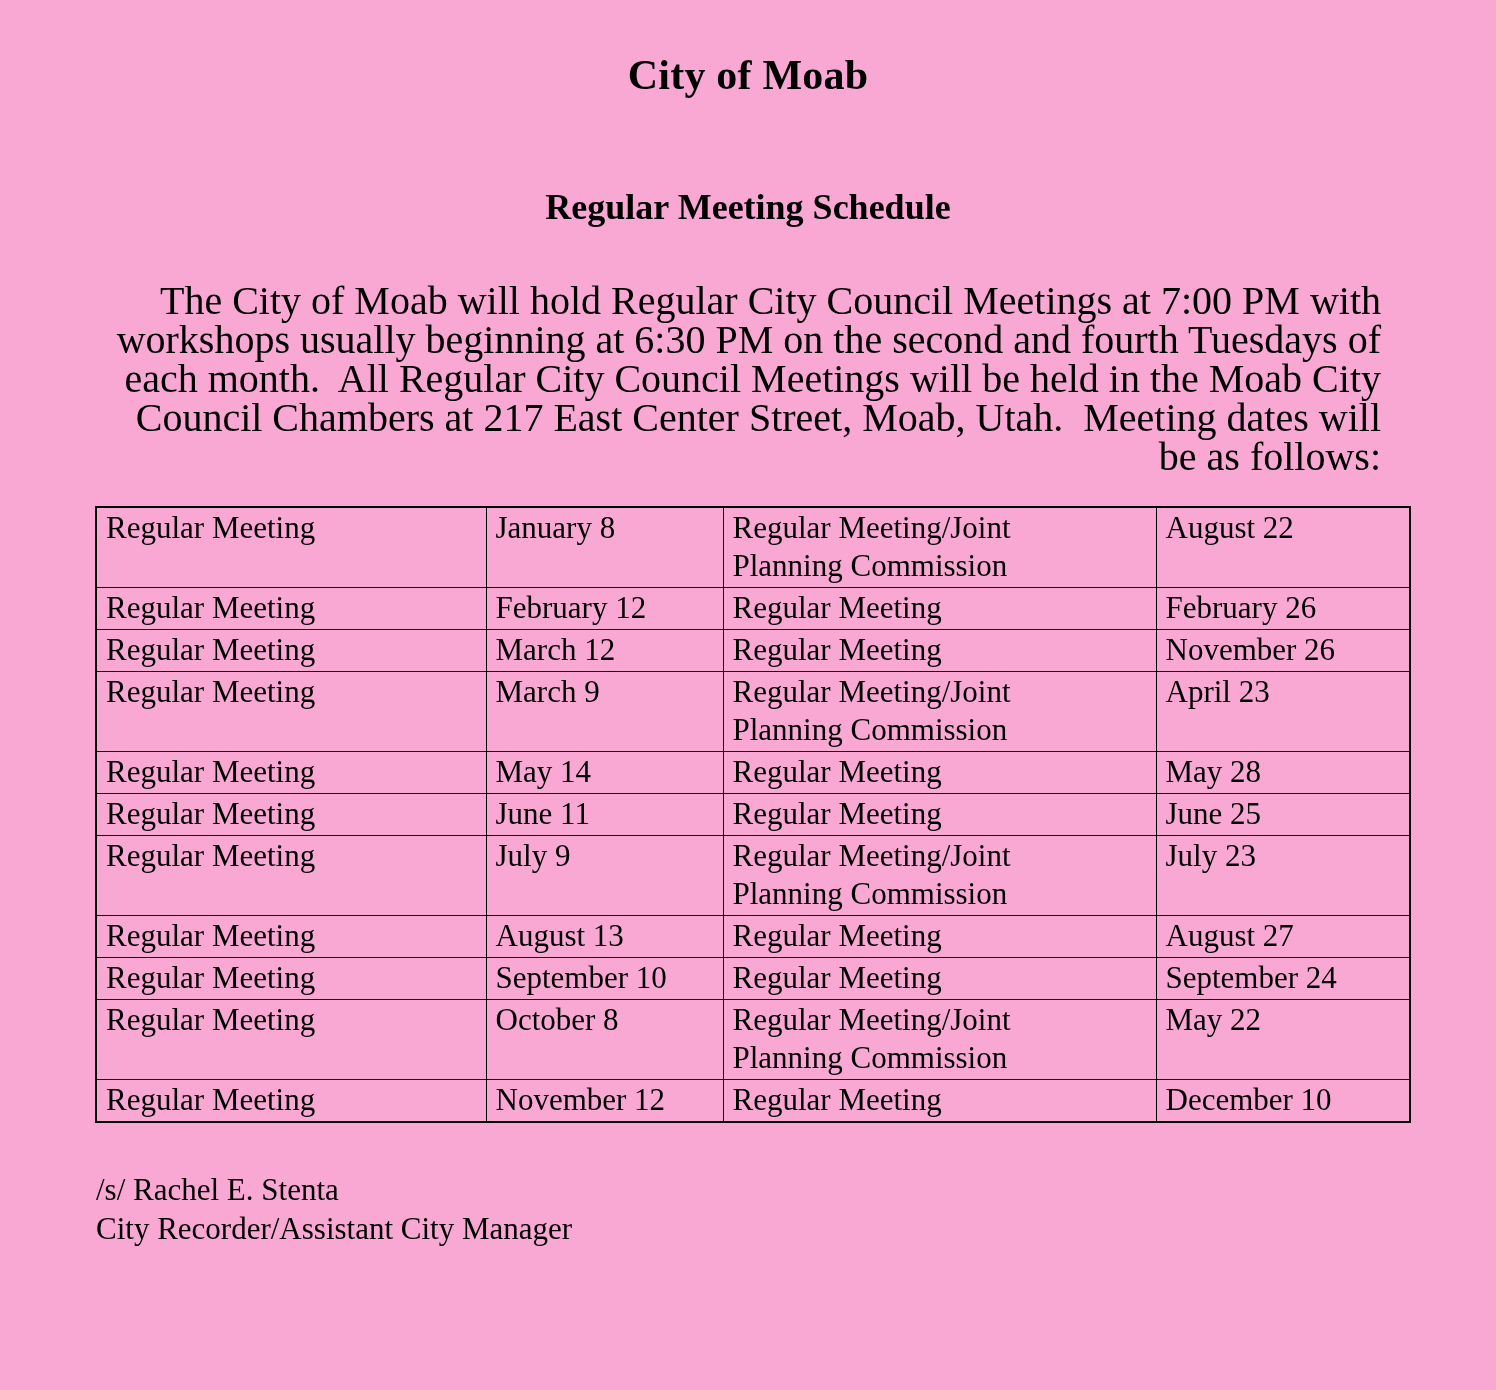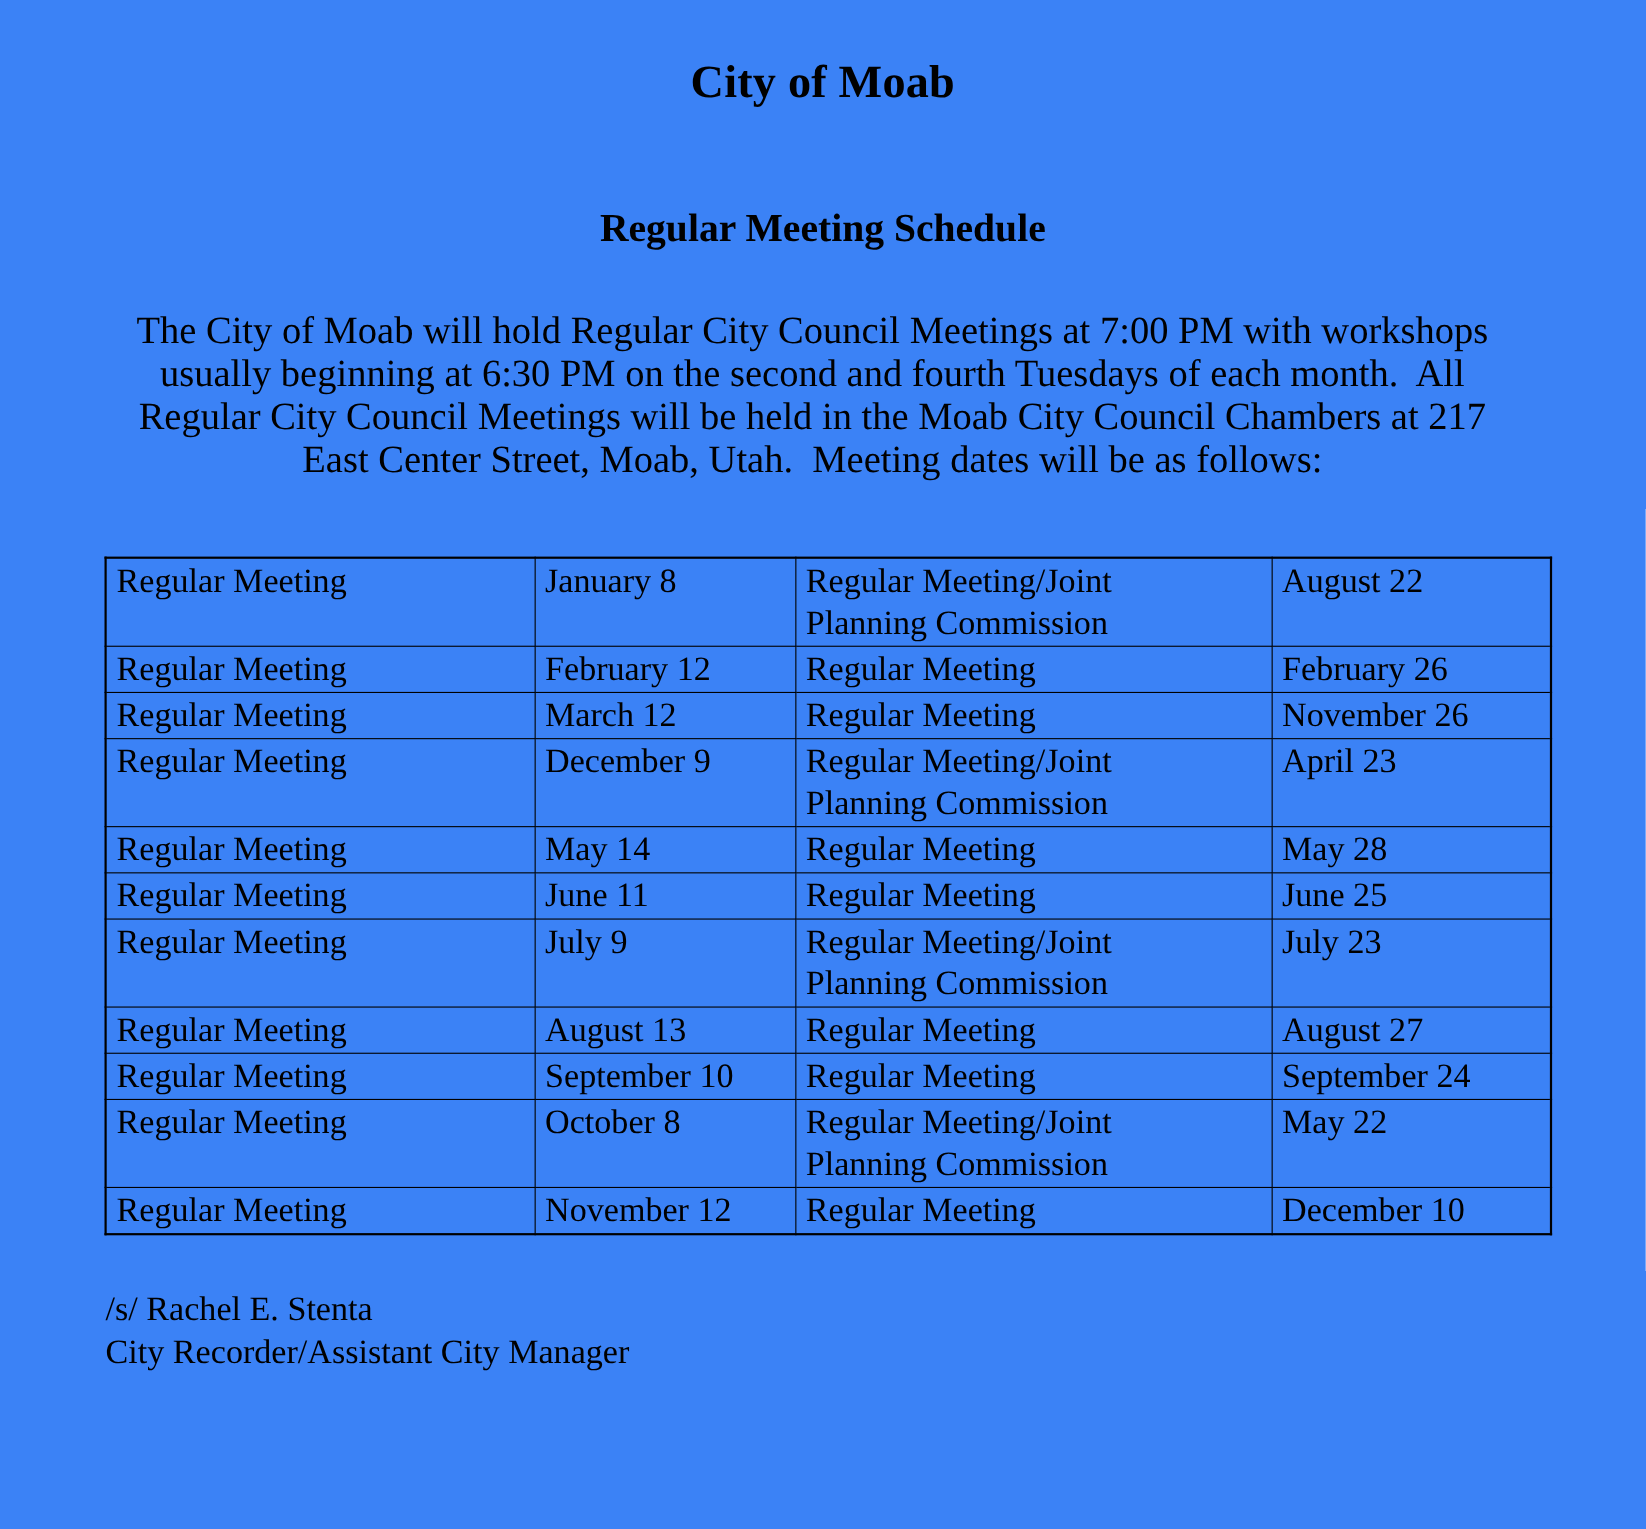--- a/index.html
+++ b/index.html
@@ -13,21 +13,21 @@
     font-family: "Liberation Serif", "DejaVu Serif", serif;
     color: #000000;
     overflow: hidden;
     position: relative;
   }
 
   .page {
     position: relative;
     width: 1496px;
     height: 1390px;
-    background: #3b82f6;
+    background: #f9a8d4;
   }
 
   
   .doc-title {
     position: absolute;
     left: 0;
     top: 52px;
     width: 1496px;
     text-align: center;
     font-size: 42px;
@@ -52,23 +52,23 @@
     font-weight: bold;
     margin-top: 2px;
   }
 
   
   .intro {
     position: absolute;
     left: 96px;
     top: 281px;
     width: 1285px;
-    font-size: 35px;
+    font-size: 40px;
     line-height: 39px;
-    text-align: center;
+    text-align: right;
     white-space: pre-wrap;
   }
 
   
   .schedule-wrap {
     position: absolute;
     left: 95px;
     top: 470px;
     width: 1314px;
   }
@@ -150,21 +150,21 @@
             <td>February 26</td>
           </tr>
           <tr>
             <td>Regular Meeting</td>
             <td>March 12</td>
             <td><span>Regular Meeting</span></td>
             <td>November 26</td>
           </tr>
           <tr class="tall">
             <td>Regular Meeting</td>
-            <td>December 9</td>
+            <td>March 9</td>
             <td><span>Regular Meeting/Joint</span><span class="cell-line2">Planning Commission</span></td>
             <td>April 23</td>
           </tr>
           <tr>
             <td>Regular Meeting</td>
             <td>May 14</td>
             <td><span>Regular Meeting</span></td>
             <td>May 28</td>
           </tr>
           <tr>

